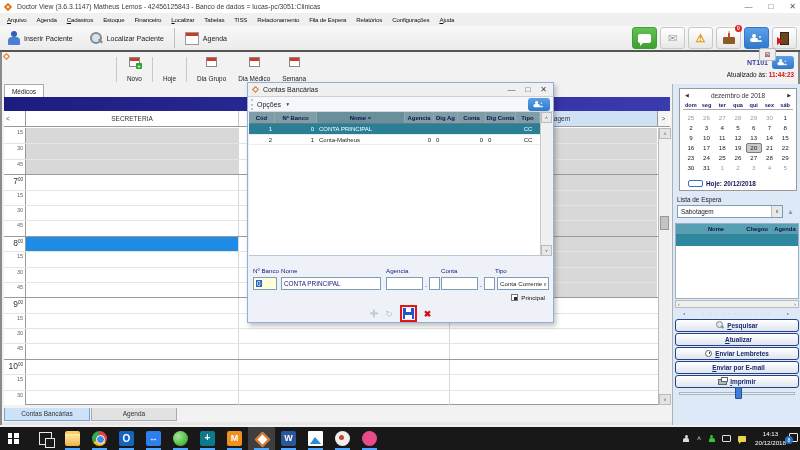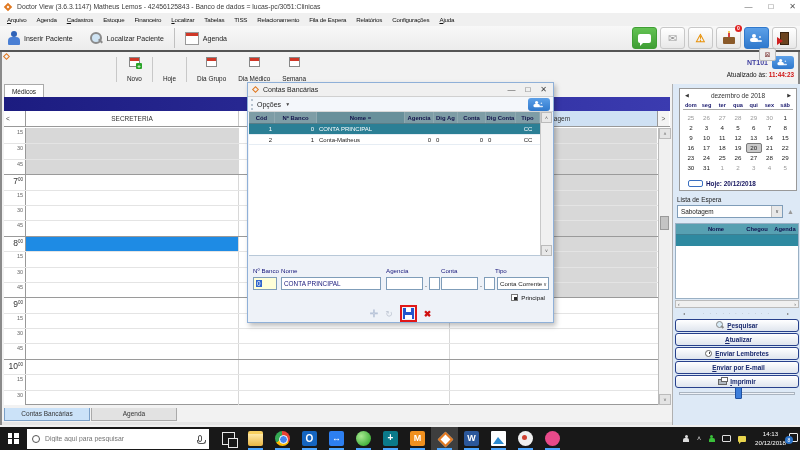--- a/index.html
+++ b/index.html
@@ -679,25 +679,20 @@
 
   <div class="taskbar">
     <div class="start-btn">
       <div class="win-grid">
           <i></i>
           <i></i>
           <i></i>
           <i></i>
         </div>
     </div>
-    <div class="tsearch">
-      <span class="cortana-ring"></span>
-      <input placeholder="Digite aqui para pesquisar" style="">
-      <span class="mic-glyph"></span>
-    </div>
     <div class="tapps" id="tapps">
         <div class="tapp">
           <div class="ti task-view"></div>
         </div>
         <div class="tapp open">
           <div class="ti file-explorer"></div>
         </div>
         <div class="tapp open">
           <div class="ti chrome"></div>
         </div>

